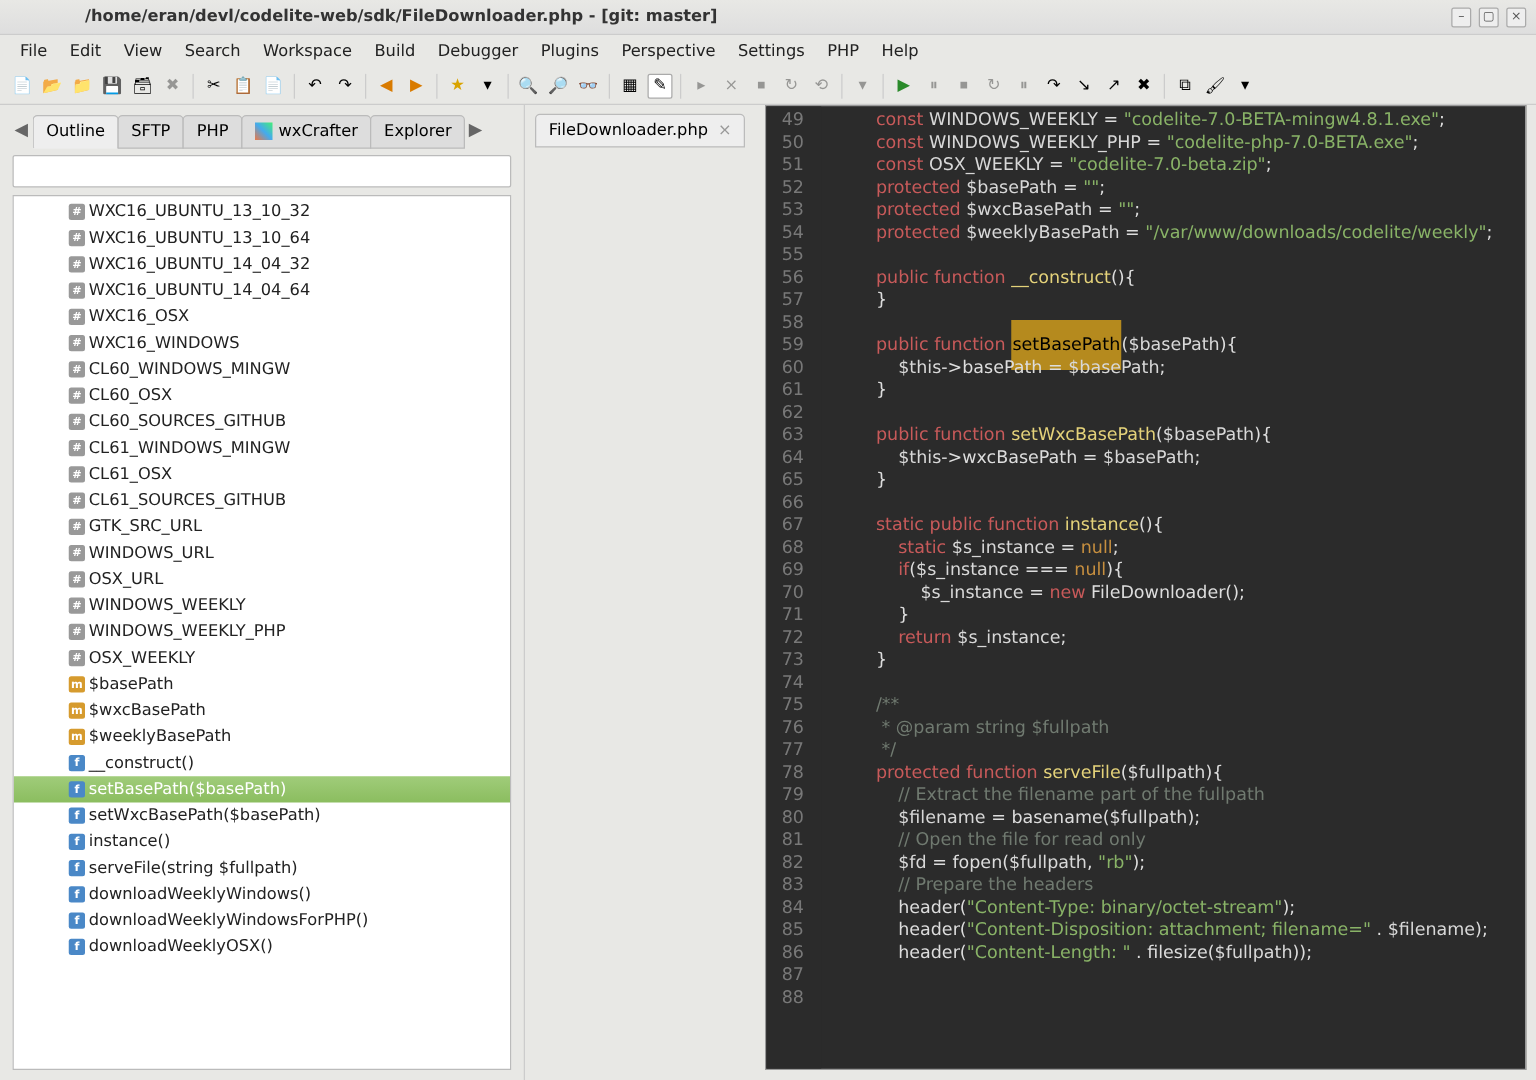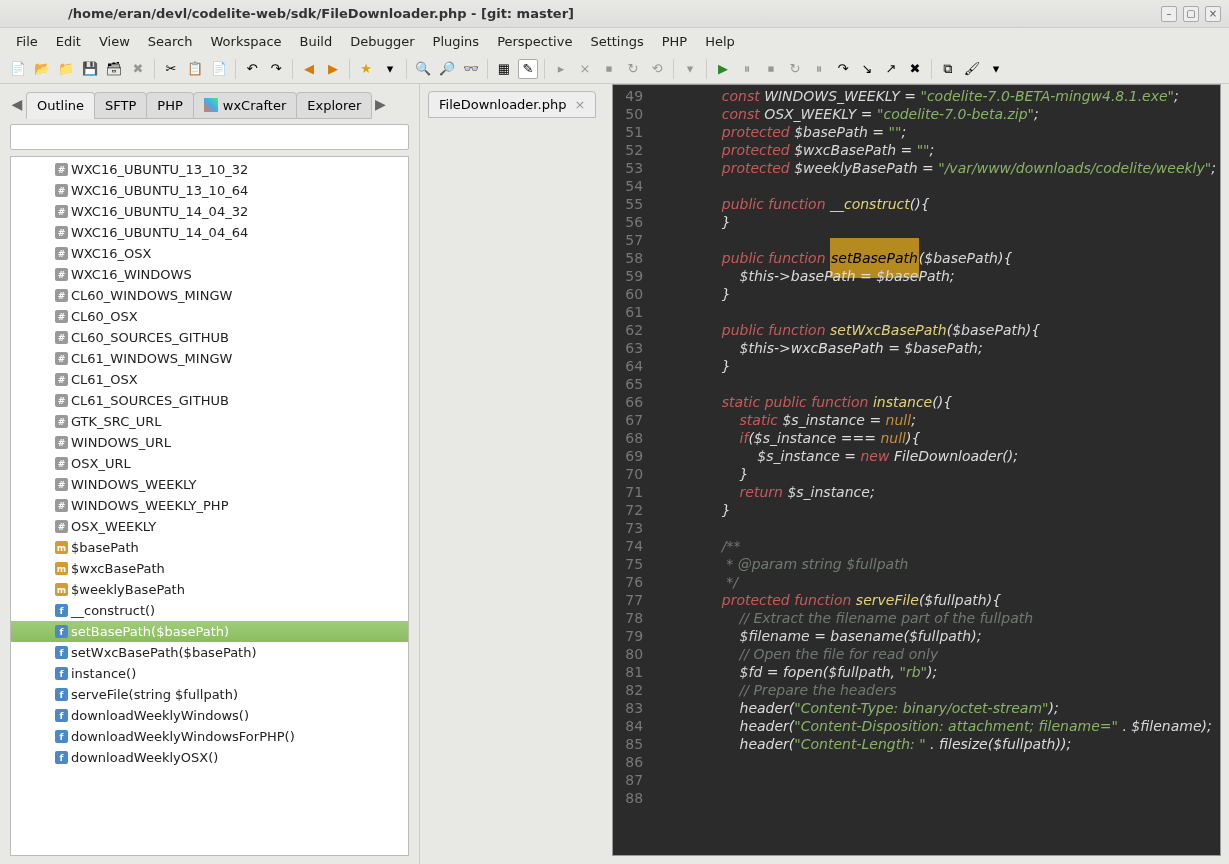--- a/index.html
+++ b/index.html
@@ -44,25 +44,25 @@
 .ic-define { background: #999; }
 .ic-var { background: #d69b2e; }
 .ic-func { background: #4a88c7; }
 
 
 .etabrow { display: flex; align-items: center; padding: 6px 8px 0 8px; height: 34px; }
 .etab { padding: 5px 10px; border: 1px solid #bbb; background: #eee; border-radius: 4px 4px 0 0; display: flex; align-items: center; gap: 8px; }
 .etab .close { color: #999; cursor: pointer; }
 
 
-.editor { flex: 1; display: flex; background: #2b2b2b; color: #ddd; font-family: "DejaVu Sans Mono", Consolas, monospace; font-size: 14px; overflow: auto; margin: 0 8px 8px 8px; border: 1px solid #999; gap: 21px; }
+.editor { flex: 1; display: flex; background: #2b2b2b; color: #ddd; font-family: "DejaVu Sans Mono", Consolas, monospace; font-size: 14px; overflow: auto; margin: 0 8px 8px 8px; border: 1px solid #999; }
 .gutter { background: #2b2b2b; color: #787878; text-align: right; padding: 2px 6px; user-select: none; }
 .gutter div { height: 18px; line-height: 18px; padding: 0 8px 0 6px; }
 .code { flex: 1; padding: 2px 0; }
-.codeline { height: 18px; line-height: 18px; white-space: pre; padding-left: 8px; position: relative; font-style: italic; }
+.codeline { height: 18px; line-height: 18px; white-space: pre; padding-left: 8px; position: relative; }
 
 
 .kw { color: #c85a5a; }
 .kw2 { color: #c85a5a; }
 .fnname { color: #e4d27a; }
 .str { color: #89b367; }
 .var { color: #d8d8d8; }
 .comment { color: #707a70; }
 .const { color: #d8d8d8; }
 .null { color: #c78f3f; }
@@ -250,20 +250,21 @@
           <div>82</div>
           <div>83</div>
           <div>84</div>
           <div>85</div>
           <div>86</div>
           <div>87</div>
           <div>88</div>
         </div>
       <div class="code" id="code">
           <div class="codeline">        <span class="kw">const</span> <span class="const">WINDOWS_WEEKLY</span> = <span class="str">"codelite-7.0-BETA-mingw4.8.1.exe"</span>;</div>
+          <div class="codeline">        <span class="kw">const</span> <span class="const">WINDOWS_WEEKLY_PHP</span> = <span class="str">"codelite-php-7.0-BETA.exe"</span>;</div>
           <div class="codeline">        <span class="kw">const</span> <span class="const">OSX_WEEKLY</span> = <span class="str">"codelite-7.0-beta.zip"</span>;</div>
           <div class="codeline">        <span class="kw">protected</span> <span class="var">$basePath</span> = <span class="str">""</span>;</div>
           <div class="codeline">        <span class="kw">protected</span> <span class="var">$wxcBasePath</span> = <span class="str">""</span>;</div>
           <div class="codeline">        <span class="kw">protected</span> <span class="var">$weeklyBasePath</span> = <span class="str">"/var/www/downloads/codelite/weekly"</span>;</div>
           <div class="codeline">    </div>
           <div class="codeline">        <span class="kw">public</span> <span class="kw2">function</span> <span class="fnname">__construct</span>(){</div>
           <div class="codeline">        }</div>
           <div class="codeline">    </div>
           <div class="codeline">        <span class="kw">public</span> <span class="kw2">function</span> <span class="hl">setBasePath</span>(<span class="var">$basePath</span>){</div>
           <div class="codeline">            <span class="var">$this</span>-&gt;basePath = <span class="var">$basePath</span>;</div>

